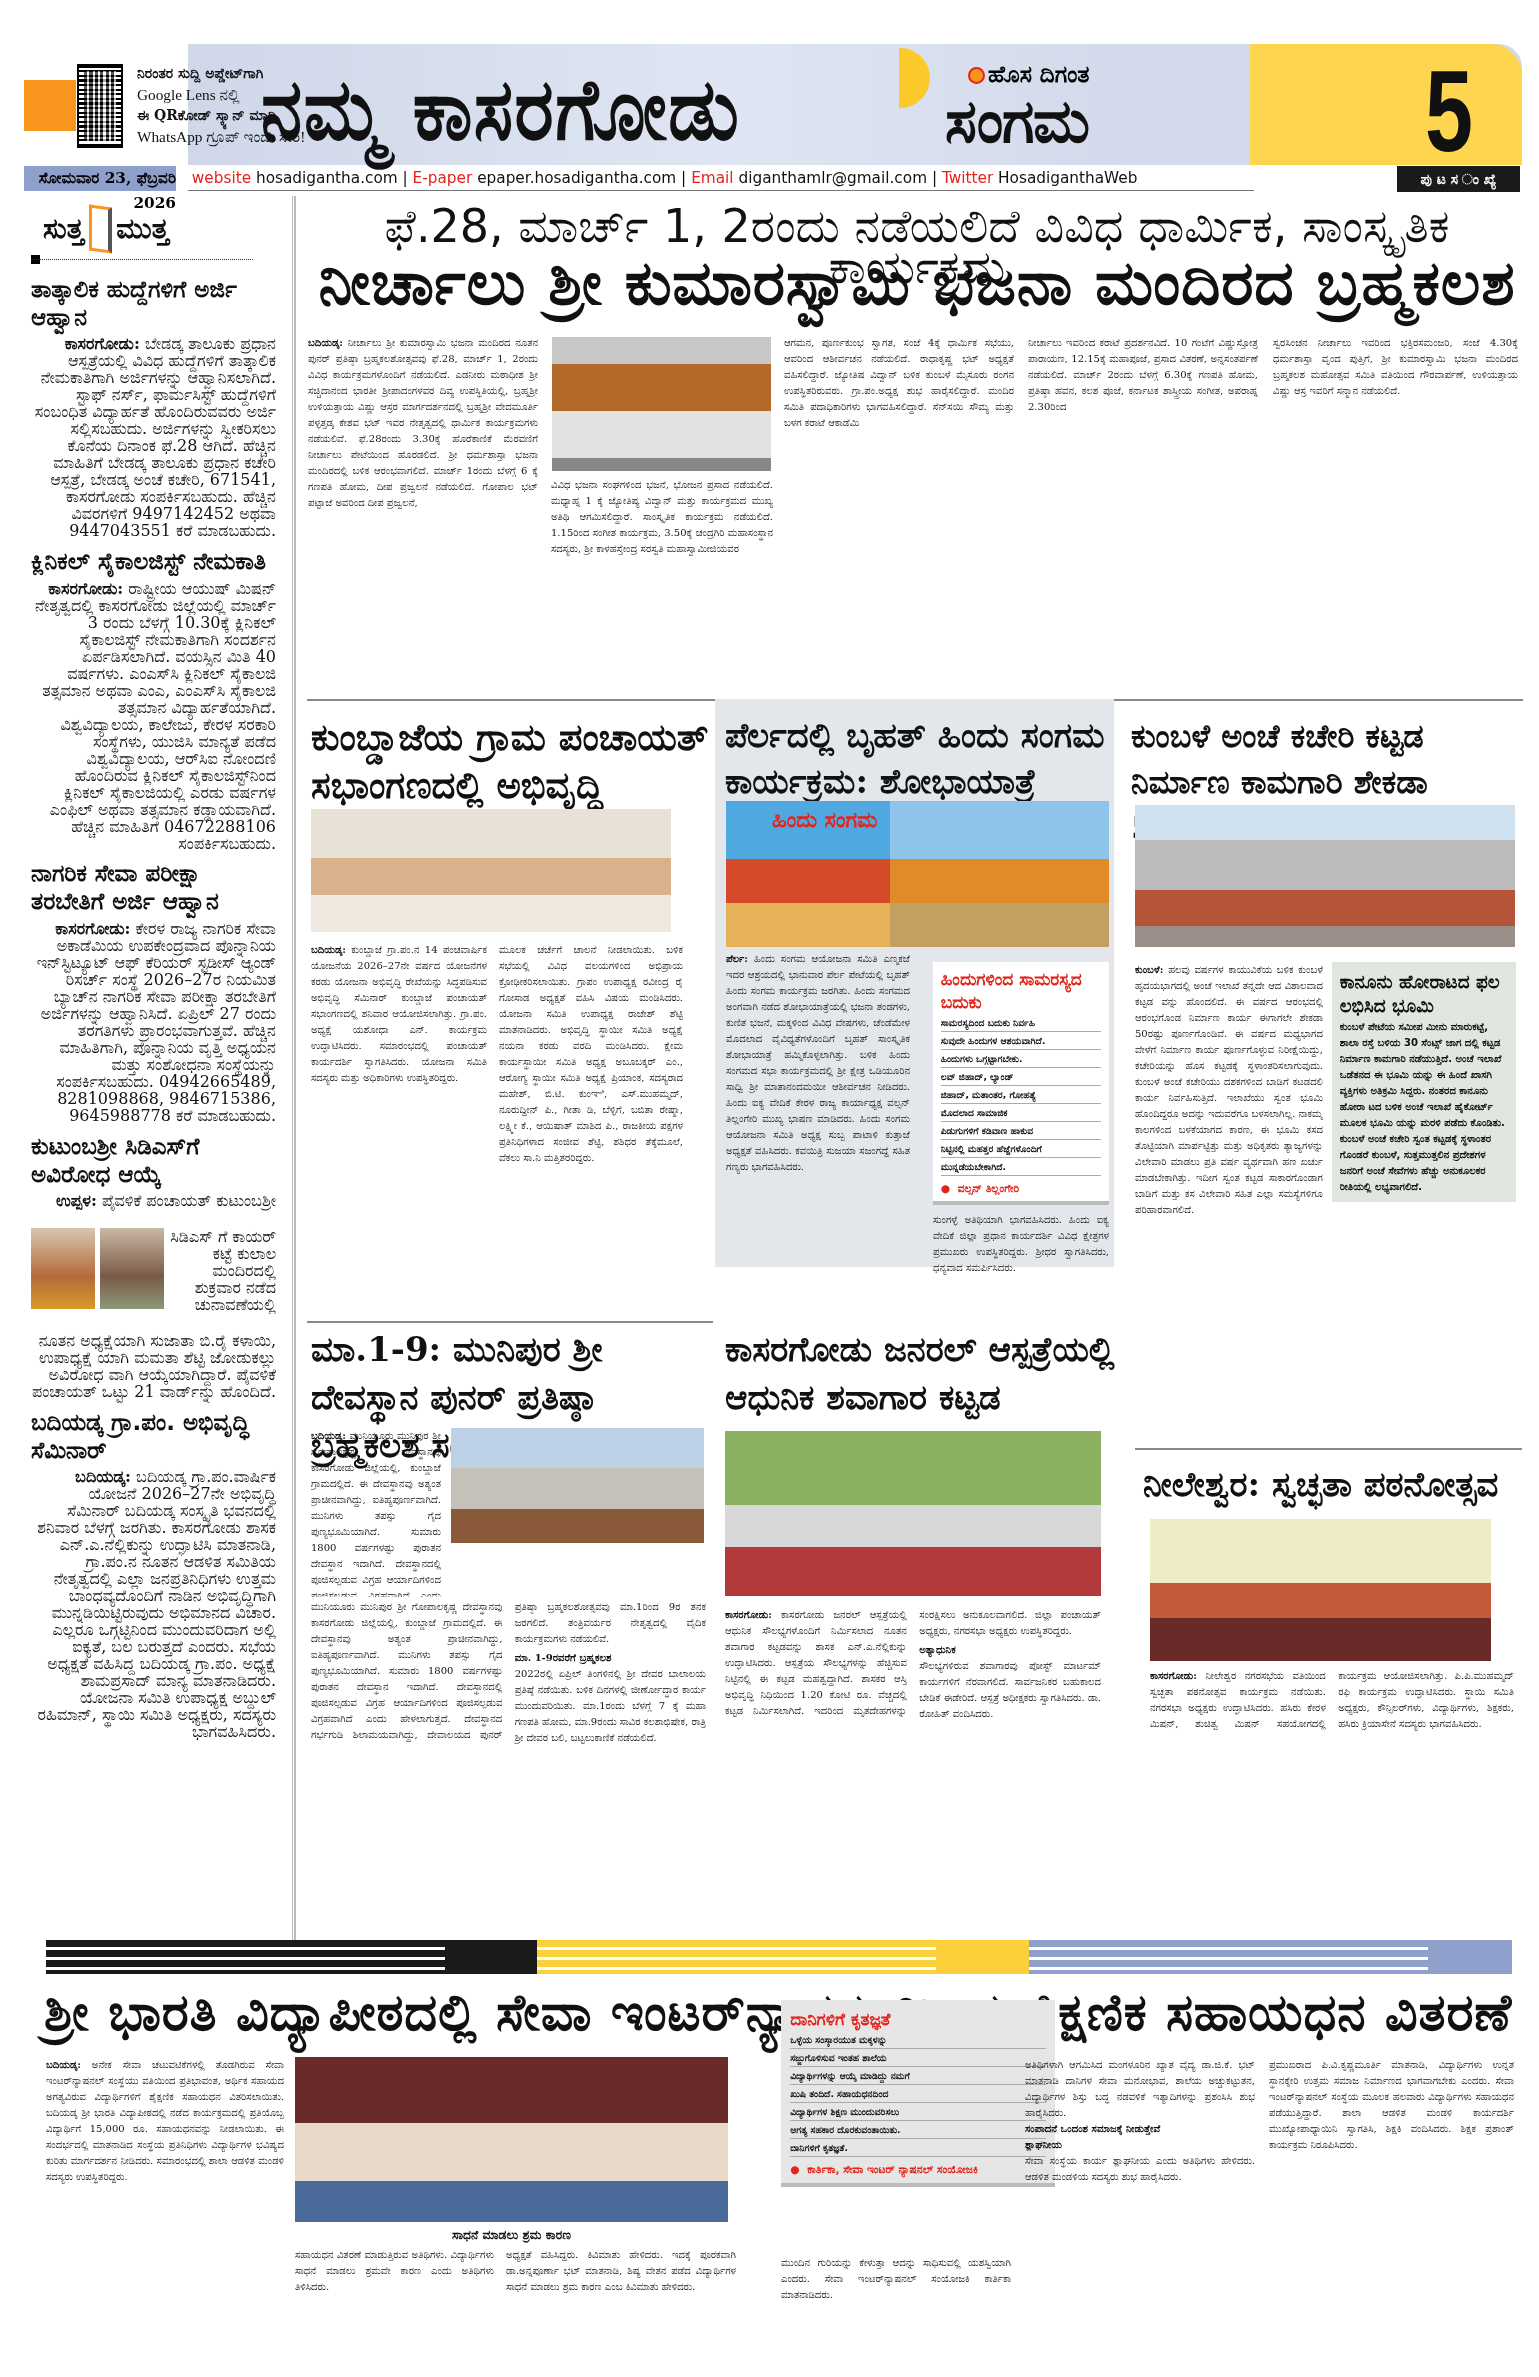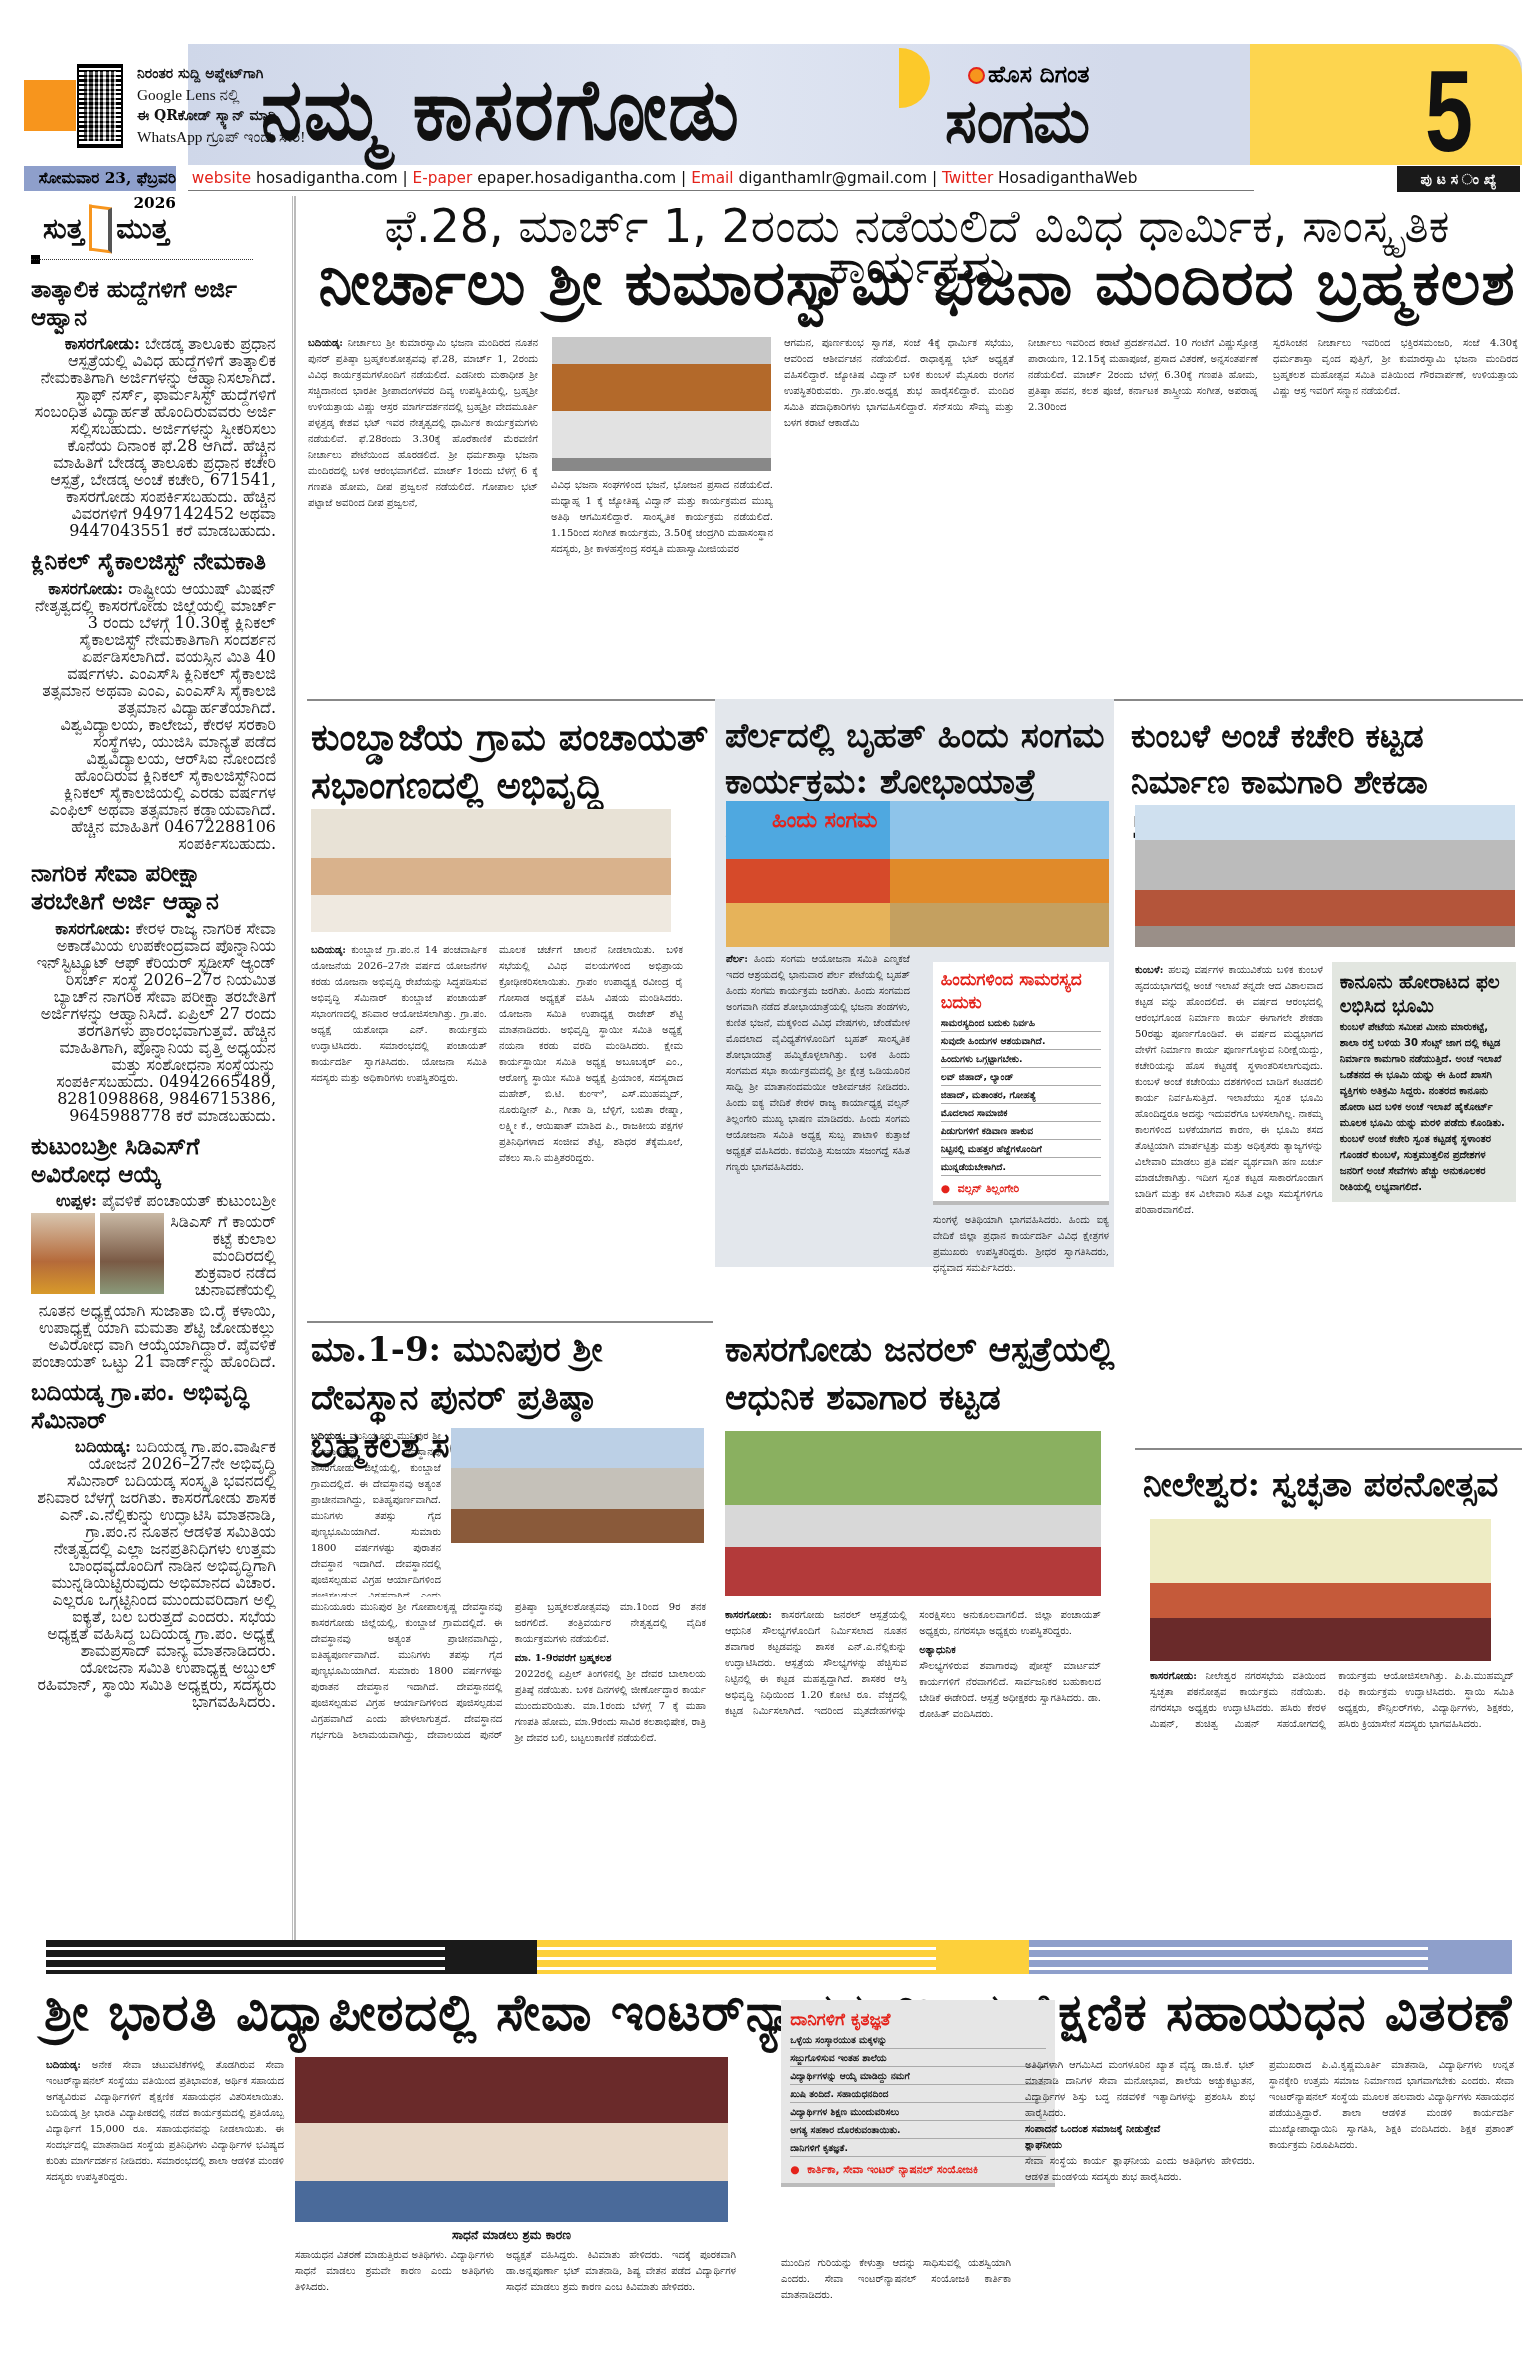--- a/index.html
+++ b/index.html
@@ -107,21 +107,21 @@
     <h3>ಕ್ಲಿನಿಕಲ್ ಸೈಕಾಲಜಿಸ್ಟ್ ನೇಮಕಾತಿ</h3>
     <p><b>ಕಾಸರಗೋಡು:</b> <span>ರಾಷ್ಟ್ರೀಯ ಆಯುಷ್ ಮಿಷನ್ ನೇತೃತ್ವದಲ್ಲಿ ಕಾಸರಗೋಡು ಜಿಲ್ಲೆಯಲ್ಲಿ ಮಾರ್ಚ್ 3 ರಂದು ಬೆಳಗ್ಗೆ 10.30ಕ್ಕೆ ಕ್ಲಿನಿಕಲ್ ಸೈಕಾಲಜಿಸ್ಟ್ ನೇಮಕಾತಿಗಾಗಿ ಸಂದರ್ಶನ ಏರ್ಪಡಿಸಲಾಗಿದೆ. ವಯಸ್ಸಿನ ಮಿತಿ 40 ವರ್ಷಗಳು. ಎಂಎಸ್‌ಸಿ ಕ್ಲಿನಿಕಲ್ ಸೈಕಾಲಜಿ ತತ್ಸಮಾನ ಅಥವಾ ಎಂಎ, ಎಂಎಸ್‌ಸಿ ಸೈಕಾಲಜಿ ತತ್ಸಮಾನ ವಿದ್ಯಾರ್ಹತೆಯಾಗಿದೆ. ವಿಶ್ವವಿದ್ಯಾಲಯ, ಕಾಲೇಜು, ಕೇರಳ ಸರಕಾರಿ ಸಂಸ್ಥೆಗಳು, ಯುಜಿಸಿ ಮಾನ್ಯತೆ ಪಡೆದ ವಿಶ್ವವಿದ್ಯಾಲಯ, ಆರ್‌ಸಿಐ ನೋಂದಣಿ ಹೊಂದಿರುವ ಕ್ಲಿನಿಕಲ್ ಸೈಕಾಲಜಿಸ್ಟ್‌ನಿಂದ ಕ್ಲಿನಿಕಲ್ ಸೈಕಾಲಜಿಯಲ್ಲಿ ಎರಡು ವರ್ಷಗಳ ಎಂಫಿಲ್ ಅಥವಾ ತತ್ಸಮಾನ ಕಡ್ಡಾಯವಾಗಿದೆ. ಹೆಚ್ಚಿನ ಮಾಹಿತಿಗೆ 04672288106 ಸಂಪರ್ಕಿಸಬಹುದು.</span></p>
   </div>
   <div>
     <h3>ನಾಗರಿಕ ಸೇವಾ ಪರೀಕ್ಷಾ ತರಬೇತಿಗೆ ಅರ್ಜಿ ಆಹ್ವಾನ</h3>
     <p><b>ಕಾಸರಗೋಡು:</b> <span>ಕೇರಳ ರಾಜ್ಯ ನಾಗರಿಕ ಸೇವಾ ಅಕಾಡೆಮಿಯ ಉಪಕೇಂದ್ರವಾದ ಪೊನ್ನಾನಿಯ ಇನ್‌ಸ್ಟಿಟ್ಯೂಟ್ ಆಫ್ ಕೆರಿಯರ್ ಸ್ಟಡೀಸ್ ಆ್ಯಂಡ್ ರಿಸರ್ಚ್ ಸಂಸ್ಥೆ 2026–27ರ ನಿಯಮಿತ ಬ್ಯಾಚ್‌ನ ನಾಗರಿಕ ಸೇವಾ ಪರೀಕ್ಷಾ ತರಬೇತಿಗೆ ಅರ್ಜಿಗಳನ್ನು ಆಹ್ವಾನಿಸಿದೆ. ಏಪ್ರಿಲ್ 27 ರಂದು ತರಗತಿಗಳು ಪ್ರಾರಂಭವಾಗುತ್ತವೆ. ಹೆಚ್ಚಿನ ಮಾಹಿತಿಗಾಗಿ, ಪೊನ್ನಾನಿಯ ವೃತ್ತಿ ಅಧ್ಯಯನ ಮತ್ತು ಸಂಶೋಧನಾ ಸಂಸ್ಥೆಯನ್ನು ಸಂಪರ್ಕಿಸಬಹುದು. 04942665489, 8281098868, 9846715386, 9645988778 ಕರೆ ಮಾಡಬಹುದು.</span></p>
   </div>
   <div>
     <h3>ಕುಟುಂಬಶ್ರೀ ಸಿಡಿಎಸ್‌ಗೆ ಅವಿರೋಧ ಆಯ್ಕೆ</h3>
     <p><b>ಉಪ್ಪಳ:</b> <span>ಪೈವಳಿಕೆ ಪಂಚಾಯತ್ ಕುಟುಂಬಶ್ರೀ</span></p>
-    <div style="display:flex;gap:4.6px;margin:4px 0">
+    <div style="display:flex;gap:4.6px;margin:19px 0">
       <div class="photo" style="position:relative;width:64px;height:81px;background:linear-gradient(180deg,#d8c6b0,#b56a3a 60%,#d89a2a)"></div>
       <div class="photo" style="position:relative;width:64px;height:81px;background:linear-gradient(180deg,#c9b9a5,#7a5a45 60%,#8a9a7a)"></div>
       <p style="flex:1">ಸಿಡಿಎಸ್ ಗೆ ಕಾಯರ್ ಕಟ್ಟೆ ಕುಲಾಲ ಮಂದಿರದಲ್ಲಿ ಶುಕ್ರವಾರ ನಡೆದ ಚುನಾವಣೆಯಲ್ಲಿ</p>
     </div>
     <p>ನೂತನ ಅಧ್ಯಕ್ಷೆಯಾಗಿ ಸುಜಾತಾ ಬಿ.ರೈ ಕಳಾಯಿ, ಉಪಾಧ್ಯಕ್ಷೆ ಯಾಗಿ ಮಮತಾ ಶೆಟ್ಟಿ ಜೋಡುಕಲ್ಲು ಅವಿರೋಧ ವಾಗಿ ಆಯ್ಕೆಯಾಗಿದ್ದಾರೆ. ಪೈವಳಿಕೆ ಪಂಚಾಯತ್ ಒಟ್ಟು 21 ವಾರ್ಡ್‌ನ್ನು ಹೊಂದಿದೆ.</p>
   </div>
   <div>
     <h3>ಬದಿಯಡ್ಕ ಗ್ರಾ.ಪಂ. ಅಭಿವೃದ್ಧಿ ಸೆಮಿನಾರ್</h3>
     <p><b>ಬದಿಯಡ್ಕ:</b> <span>ಬದಿಯಡ್ಕ ಗ್ರಾ.ಪಂ.ವಾರ್ಷಿಕ ಯೋಜನೆ 2026–27ನೇ ಅಭಿವೃದ್ಧಿ ಸೆಮಿನಾರ್ ಬದಿಯಡ್ಕ ಸಂಸ್ಕೃತಿ ಭವನದಲ್ಲಿ ಶನಿವಾರ ಬೆಳಗ್ಗೆ ಜರಗಿತು. ಕಾಸರಗೋಡು ಶಾಸಕ ಎನ್.ಎ.ನೆಲ್ಲಿಕುನ್ನು ಉದ್ಘಾಟಿಸಿ ಮಾತನಾಡಿ, ಗ್ರಾ.ಪಂ.ನ ನೂತನ ಆಡಳಿತ ಸಮಿತಿಯ ನೇತೃತ್ವದಲ್ಲಿ ಎಲ್ಲಾ ಜನಪ್ರತಿನಿಧಿಗಳು ಉತ್ತಮ ಬಾಂಧವ್ಯದೊಂದಿಗೆ ನಾಡಿನ ಅಭಿವೃದ್ಧಿಗಾಗಿ ಮುನ್ನಡಿಯಿಟ್ಟಿರುವುದು ಅಭಿಮಾನದ ವಿಚಾರ. ಎಲ್ಲರೂ ಒಗ್ಗಟ್ಟಿನಿಂದ ಮುಂದುವರಿದಾಗ ಅಲ್ಲಿ ಐಕ್ಯತೆ, ಬಲ ಬರುತ್ತದೆ ಎಂದರು. ಸಭೆಯ ಅಧ್ಯಕ್ಷತೆ ವಹಿಸಿದ್ದ ಬದಿಯಡ್ಕ ಗ್ರಾ.ಪಂ. ಅಧ್ಯಕ್ಷೆ ಶಾಮಪ್ರಸಾದ್ ಮಾನ್ಯ ಮಾತನಾಡಿದರು. ಯೋಜನಾ ಸಮಿತಿ ಉಪಾಧ್ಯಕ್ಷ ಅಬ್ದುಲ್ ರಹಿಮಾನ್, ಸ್ಥಾಯಿ ಸಮಿತಿ ಅಧ್ಯಕ್ಷರು, ಸದಸ್ಯರು ಭಾಗವಹಿಸಿದರು.</span></p>
   </div>

